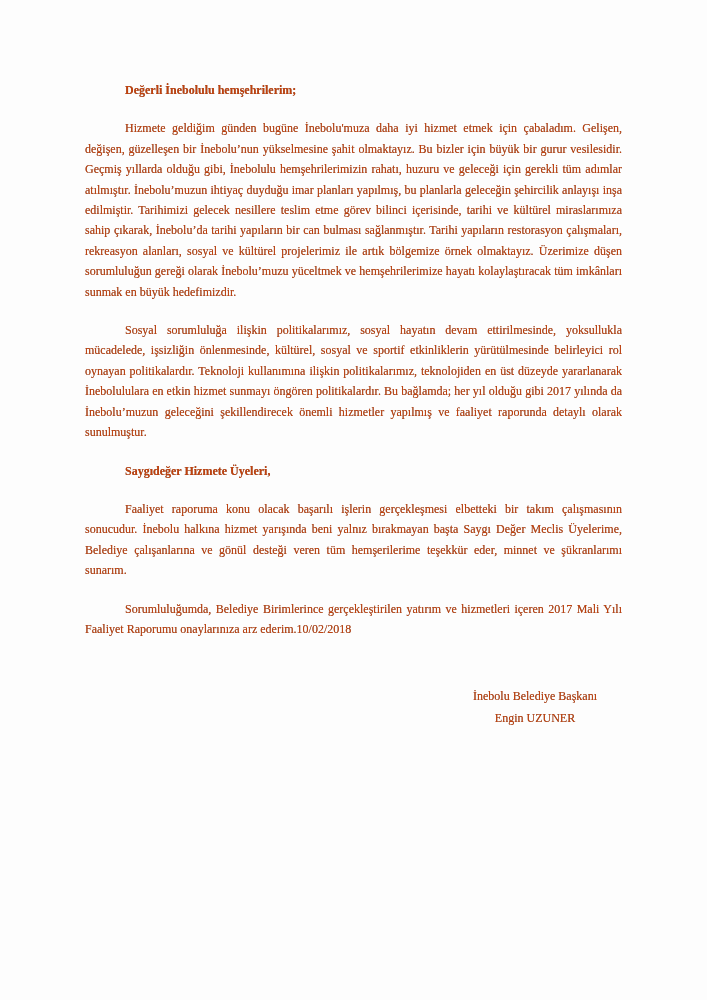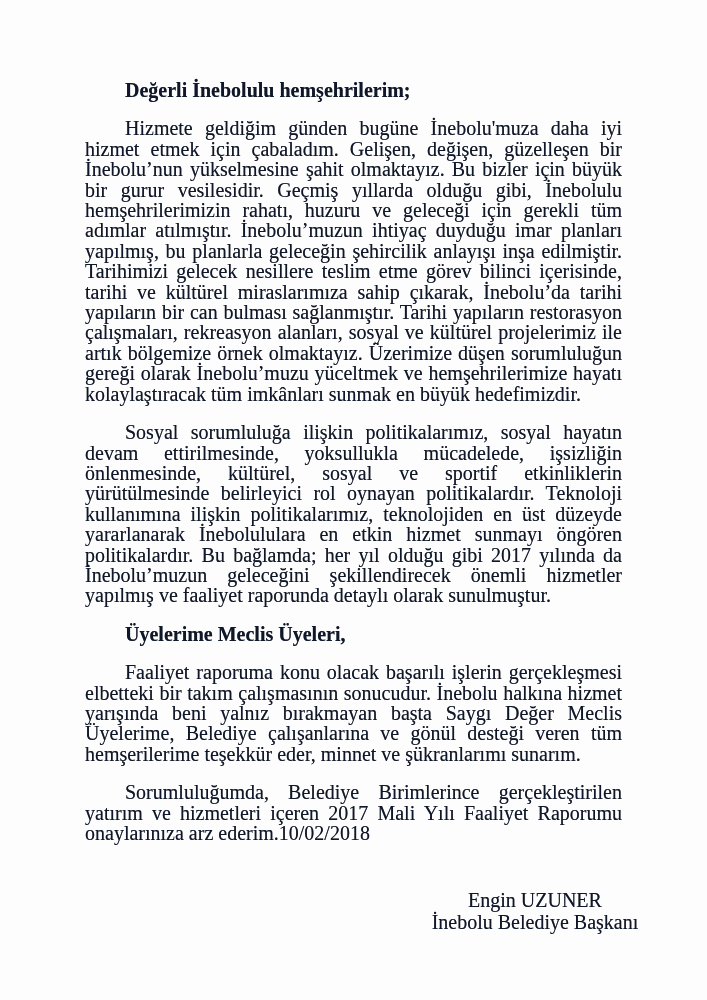--- a/index.html
+++ b/index.html
@@ -9,23 +9,23 @@
   }
   .page {
     position: relative;
     box-sizing: border-box;
     width: 707px;
     height: 1000px;
     margin: 0;
     background: #fdfdfd;
     overflow: hidden;
     font-family: "Liberation Serif", "DejaVu Serif", serif;
-    font-size: 20px;
+    font-size: 12px;
     line-height: 20.4px;
-    color: #0f172a;
+    color: #c2410c;
     padding: 80px 85px 0 85px;
   }
   .salutation {
     font-weight: bold;
     margin: 0 0 18px 0;
     text-indent: 40px;
     text-align: left;
   }
   .body-para {
     margin: 0 0 18px 0;
@@ -53,24 +53,24 @@
 
 <div class="page">
 
   <p class="salutation">Değerli İnebolulu hemşehrilerim;</p>
 
 
   <p class="body-para">Hizmete geldiğim günden bugüne İnebolu'muza daha iyi hizmet etmek için çabaladım. Gelişen, değişen, güzelleşen bir İnebolu’nun yükselmesine şahit olmaktayız. Bu bizler için büyük bir gurur vesilesidir. Geçmiş yıllarda olduğu gibi, İnebolulu hemşehrilerimizin rahatı, huzuru ve geleceği için gerekli tüm adımlar atılmıştır. İnebolu’muzun ihtiyaç duyduğu imar planları yapılmış, bu planlarla geleceğin şehircilik anlayışı inşa edilmiştir. Tarihimizi gelecek nesillere teslim etme görev bilinci içerisinde, tarihi ve kültürel miraslarımıza sahip çıkarak, İnebolu’da tarihi yapıların bir can bulması sağlanmıştır. Tarihi yapıların restorasyon çalışmaları, rekreasyon alanları, sosyal ve kültürel projelerimiz ile artık bölgemize örnek olmaktayız. Üzerimize düşen sorumluluğun gereği olarak İnebolu’muzu yüceltmek ve hemşehrilerimize hayatı kolaylaştıracak tüm imkânları sunmak en büyük hedefimizdir.</p>
 
   <p class="body-para">Sosyal sorumluluğa ilişkin politikalarımız, sosyal hayatın devam ettirilmesinde, yoksullukla mücadelede, işsizliğin önlenmesinde, kültürel, sosyal ve sportif etkinliklerin yürütülmesinde belirleyici rol oynayan politikalardır. Teknoloji kullanımına ilişkin politikalarımız, teknolojiden en üst düzeyde yararlanarak İnebolululara en etkin hizmet sunmayı öngören politikalardır. Bu bağlamda; her yıl olduğu gibi 2017 yılında da İnebolu’muzun geleceğini şekillendirecek önemli hizmetler yapılmış ve faaliyet raporunda detaylı olarak sunulmuştur.</p>
 
-  <p class="salutation">Üyelerime Meclis Üyeleri,</p>
+  <p class="salutation">Saygıdeğer Hizmete Üyeleri,</p>
 
   <p class="body-para">Faaliyet raporuma konu olacak başarılı işlerin gerçekleşmesi elbetteki bir takım çalışmasının sonucudur. İnebolu halkına hizmet yarışında beni yalnız bırakmayan başta Saygı Değer Meclis Üyelerime, Belediye çalışanlarına ve gönül desteği veren tüm hemşerilerime teşekkür eder, minnet ve şükranlarımı sunarım.</p>
 
   <p class="body-para">Sorumluluğumda, Belediye Birimlerince gerçekleştirilen yatırım ve hizmetleri içeren 2017 Mali Yılı Faaliyet Raporumu onaylarınıza arz ederim.10/02/2018</p>
 
   <div class="signature-block">
+    <div>İnebolu Belediye Başkanı</div>
     <div>Engin UZUNER</div>
-    <div>İnebolu Belediye Başkanı</div>
   </div>
 
 </div>
 
 </body></html>

